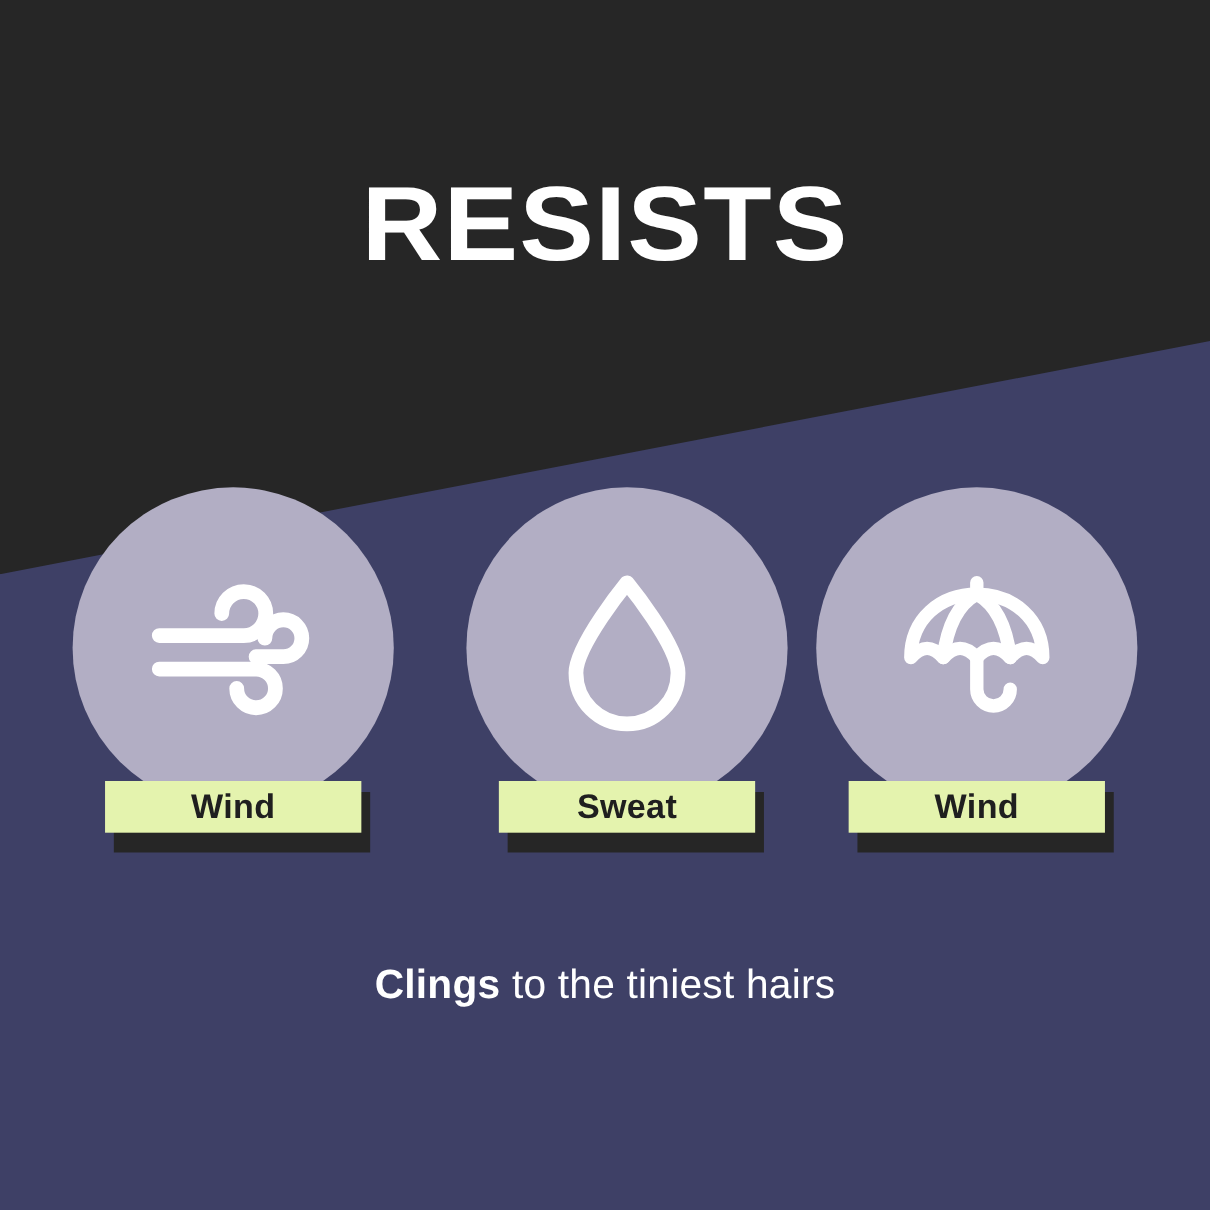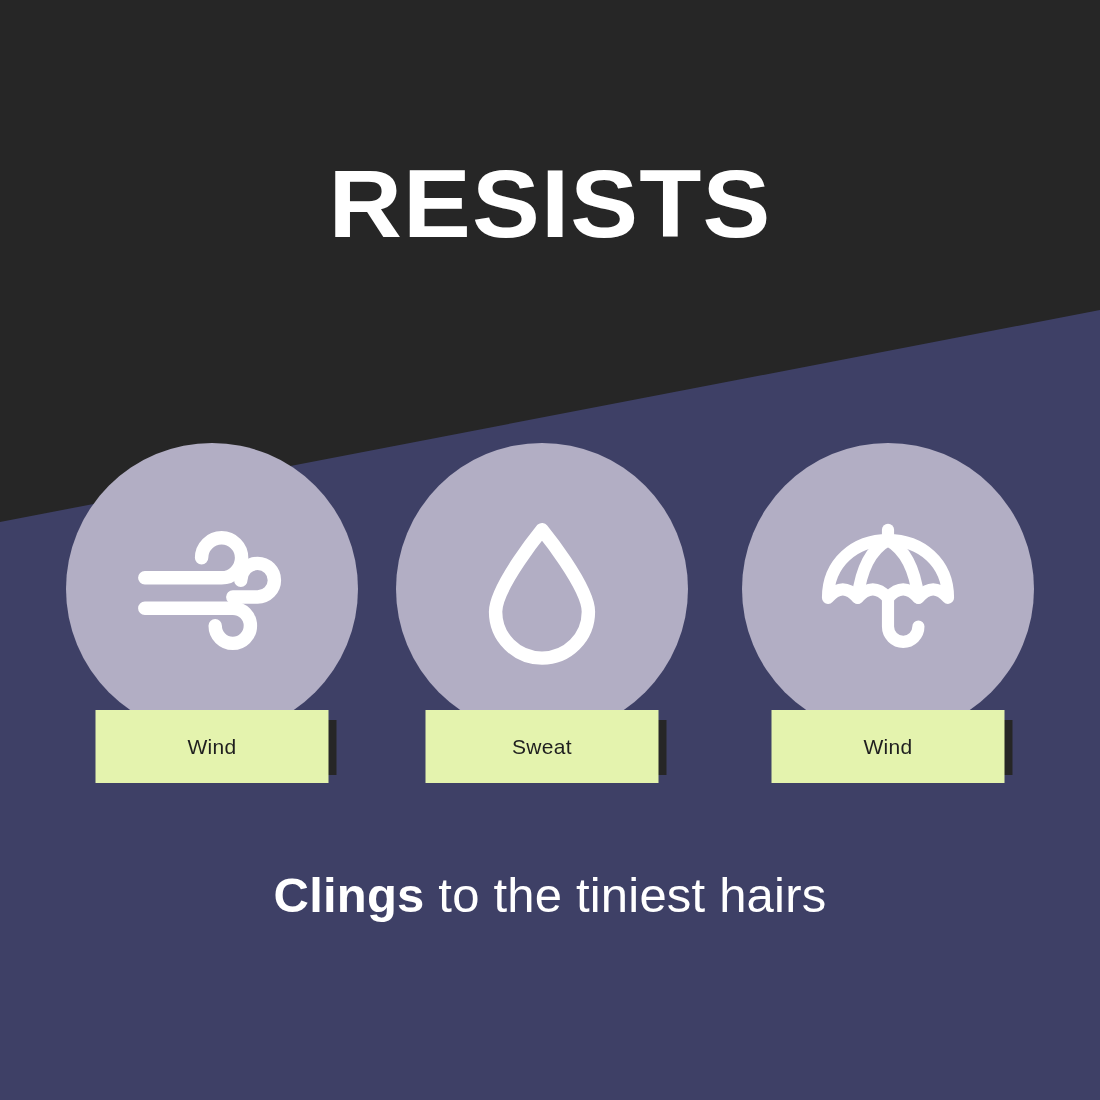--- a/index.html
+++ b/index.html
@@ -63,21 +63,21 @@
   }
 
   .feature {
     position: absolute;
     top: 0;
     width: 292px;
     height: 330px;
   }
 
   .feature.f0 { left: 66px; }
-  .feature.f1 { left: 396px; text-align: right; }
+  .feature.f1 { left: 424px; text-align: right; }
   .feature.f2 { left: 742px; }
 
   .circle {
     position: absolute;
     left: 0;
     top: 0;
     width: 292px;
     height: 292px;
     border-radius: 50%;
     background: #b2aec4;
@@ -116,45 +116,45 @@
     width: 233px;
     height: 55px;
     background: #262626;
   }
 
   .chip {
     position: absolute;
     left: 0;
     top: 0;
     width: 233px;
-    height: 73px;
+    height: 47px;
     background: #e4f3ae;
     display: flex;
     align-items: center;
     justify-content: center;
     color: #1f1f1f;
-    font-size: 21px;
-    font-weight: 400;
+    font-size: 31px;
+    font-weight: 700;
     letter-spacing: 0.3px;
     line-height: 1;
     box-sizing: border-box;
   }
 
   
   .copy {
     position: absolute;
     left: 0;
     top: 845px;
     width: 1100px;
     text-align: center;
     color: #ffffff;
   }
 
   .copy-line {
-    font-size: 49px;
+    font-size: 37px;
     line-height: 100px;
     white-space: nowrap;
     letter-spacing: 0.2px;
   }
 
   .copy-line .lead {
     font-weight: 700;
   }
 
   .copy-line .rest {

